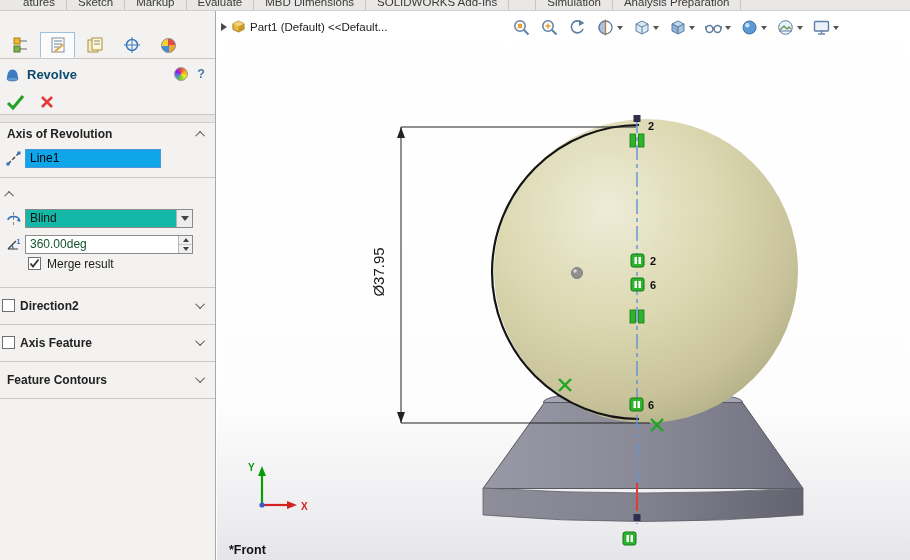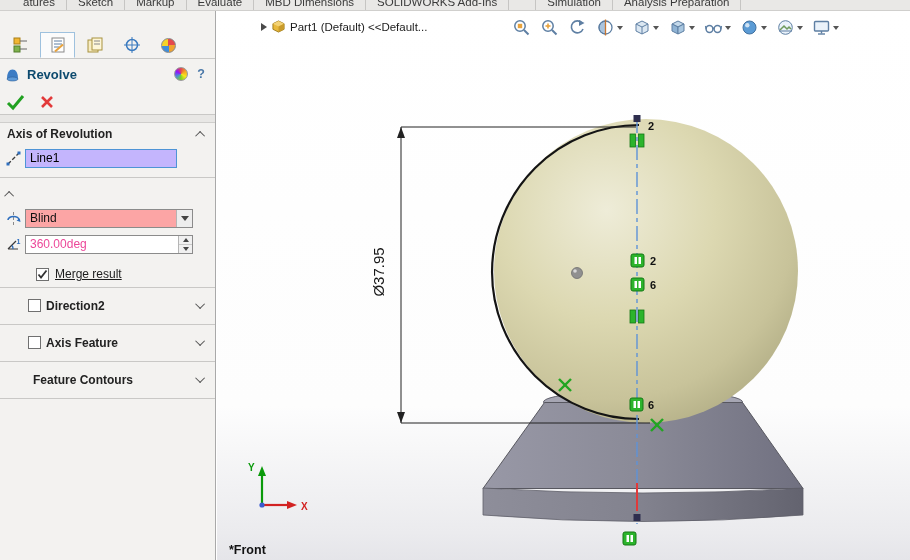--- a/index.html
+++ b/index.html
@@ -31,59 +31,59 @@
   .helpwheel { width:14px; height:14px; border-radius:50%; border:1px solid #999;
                background:conic-gradient(#e5484d,#f5a623,#f8e71c,#7ed321,#4a90d2,#9013fe,#e5484d); }
   .helpq { font-size:12.5px; font-weight:bold; color:#4a78a8; }
   .pm-okrow { display:flex; align-items:center; gap:12px; height:26px; padding-left:5px;
               border-bottom:1px solid #c9c8c6; }
   .pm-band { height:8px; background:#e8e7e5; border-bottom:1px solid #cfcecc; }
   .pm-header { display:flex; align-items:center; height:22px; padding:0 10px 0 7px; }
   .pm-header .lbl { font-size:12px; font-weight:bold; color:#222; flex:1; }
   .pm-row { display:flex; align-items:center; height:26px; padding-left:1px; }
   .pm-rowicon { width:24px; display:flex; justify-content:center; flex:none; }
-  .pm-field { width:152px; height:19px; background:#c4b5fd; border:1px solid #4e94d6;
+  .pm-field { width:136px; height:19px; background:#0ea5e9; border:1px solid #4e94d6;
               font-size:12px; color:#000; display:flex; align-items:center; padding-left:4px; }
-  .pm-select { width:168px; height:19px; background:#fca5a5; border:1px solid #8b8b8b;
+  .pm-select { width:168px; height:19px; background:#14b8a6; border:1px solid #8b8b8b;
                display:flex; align-items:center; font-size:12px; color:#111;gap:25px; }
   .pm-select .txt { flex:1; padding-left:4px; }
   .arrowbox { width:16px; height:100%; border-left:1px solid #b5b5b5; background:#ededed;
               display:flex; align-items:center; justify-content:center; }
   .tri-down { width:0; height:0; border-left:4px solid transparent; border-right:4px solid transparent;
               border-top:5px solid #444; }
   .pm-spin { width:168px; height:19px; background:#fff; border:1px solid #8b8b8b; display:flex;
-             font-size:12px; color:#ec4899; }
+             font-size:12px; color:#14532d; }
   .pm-spin .txt { flex:1; display:flex; align-items:center; padding-left:4px; }
   .spinbtns { width:14px; display:flex; flex-direction:column; border-left:1px solid #b5b5b5; flex:none; }
   .spinbtns > div { flex:1; display:flex; align-items:center; justify-content:center; background:#f0f0f0; }
   .spinbtns .up { border-bottom:1px solid #c9c9c9; }
   .tri-up-s { width:0; height:0; border-left:3px solid transparent; border-right:3px solid transparent;
               border-bottom:4px solid #444; }
   .tri-down-s { width:0; height:0; border-left:3px solid transparent; border-right:3px solid transparent;
                 border-top:4px solid #444; }
-  .pm-check { display:flex; align-items:flex-end; gap:6px; height:24px; padding-left:36px;
-              font-size:12px; color:#1c1c1c;text-decoration:underline; }
+  .pm-check { display:flex; align-items:flex-start; gap:6px; height:24px; padding-left:28px;
+              font-size:12px; color:#1c1c1c; }
   .cb { width:13px; height:13px; background:#fff; border:1px solid #707070; display:flex;
         align-items:center; justify-content:center; flex:none; }
   .sep { height:0; border-top:1px solid #c9c8c6; margin-top:6px; margin-bottom:5px; }
-  .pm-collapsed { display:flex; align-items:center; height:25px; padding:0 10px 0 2px;margin-left:26px; }
+  .pm-collapsed { display:flex; align-items:center; height:25px; padding:0 10px 0 2px; }
   .pm-collapsed .lbl { font-size:12px; font-weight:bold; color:#222; flex:1; margin-left:5px; }
   .chev { width:7px; height:7px; border-left:1.7px solid #555; border-top:1.7px solid #555; flex:none; }
   .chev.up { transform:rotate(45deg) translate(0,2px); }
   .chev.down { transform:rotate(-135deg) translate(2px,0); }
 
   
   .viewport { position:absolute; left:217px; top:11px; right:0; bottom:0;
               background:linear-gradient(180deg,#ffffff 0%,#fdfdfd 72%,#ebebee 95%,#e5e5e9 100%); }
   .scene { position:absolute; inset:0; }
   .scene text { font-family:"Liberation Sans", sans-serif; }
   .relsq { fill:#2cb42c; stroke:#157815; stroke-width:1; }
   .relbar { fill:#2cb42c; stroke:#157815; stroke-width:0.8; }
   .relnum { font-size:11px; font-weight:bold; fill:#111; }
-  .breadcrumb { position:absolute; left:4px; top:9px; display:flex; align-items:center; gap:5px;margin-left:40px; }
+  .breadcrumb { position:absolute; left:4px; top:9px; display:flex; align-items:center; gap:5px; }
   .bc-arrow { width:0; height:0; border-top:4px solid transparent; border-bottom:4px solid transparent;
               border-left:6px solid #4a4a4a; }
   .bc-text { font-size:11.5px; color:#1c1c1c; }
   .hud { position:absolute; left:295px; top:7px; display:flex; align-items:center; gap:9px; }
   .hud-group { display:flex; align-items:center; gap:2px; }
   .hud-caret { width:0; height:0; border-left:3.5px solid transparent; border-right:3.5px solid transparent;
                border-top:4px solid #555; }
 </style>
 </head>
 <body>

